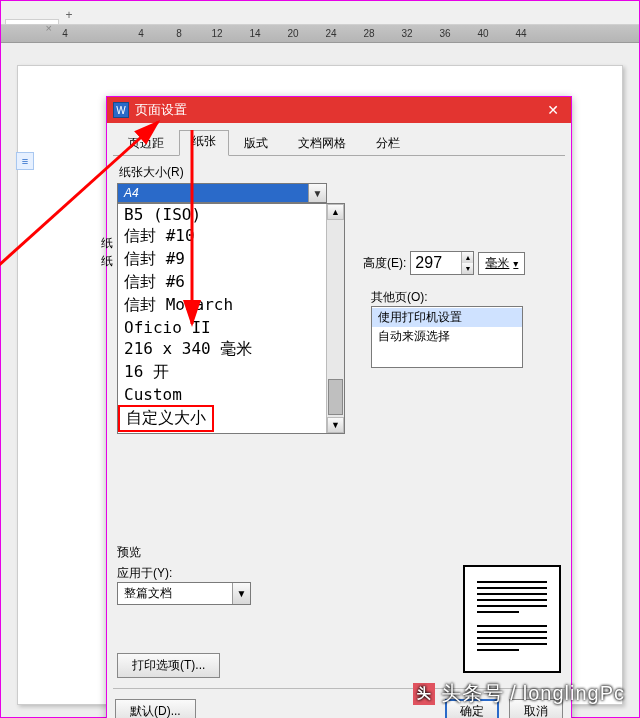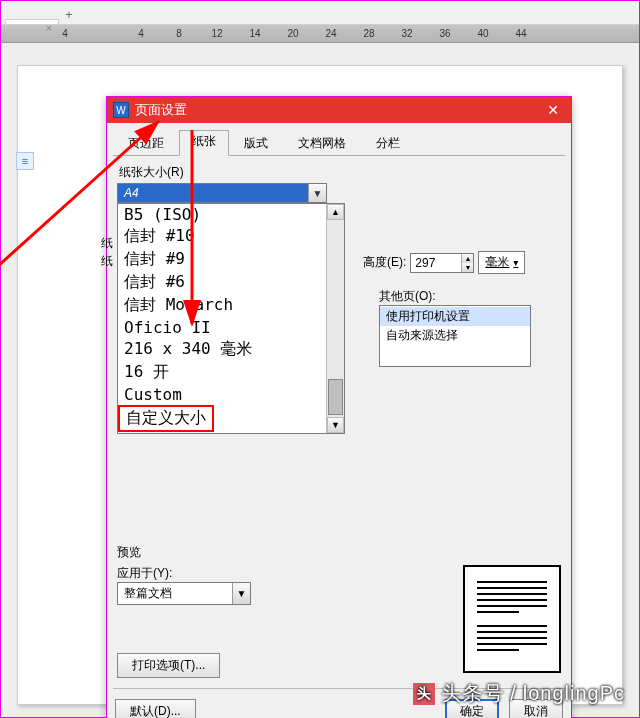--- a/index.html
+++ b/index.html
@@ -174,28 +174,28 @@
     display:flex; align-items:center; justify-content:center;
     font-size:9px;
   }
   .dropdown .sb .track { flex:1; position:relative;}
   .dropdown .sb .thumb {
     position:absolute; left:1px; right:1px; bottom:2px; height:36px;
     background:#bfbfbf; border:1px solid #888;
   }
   fieldset.small {
     border:1px solid #aaa;
-    margin:4px 16px; padding:6px 6px 8px 6px;
+    margin:4px 8px; padding:6px 6px 8px 6px;
   }
   .row { display:flex; align-items:center; gap:4px;margin-top:44px; }
   .numinput {
     display:flex; border:1px solid #7a7a7a; background:#fff;
     width:64px; align-items:stretch;
   }
-  .numinput .nv { flex:1; padding:2px 4px; font-size:12px; }
+  .numinput .nv { flex:1; padding:2px 4px; font-size:16px; }
   .numinput .spinner {
     width:12px; display:flex; flex-direction:column;
     border-left:1px solid #aaa;
   }
   .numinput .spinner div {
     flex:1; font-size:7px; display:flex; align-items:center; justify-content:center;
     background:linear-gradient(#fafafa,#d8d8d8);
   }
   .unitbox {
     border:1px solid #7a7a7a; background:#fff; padding:2px 6px;

